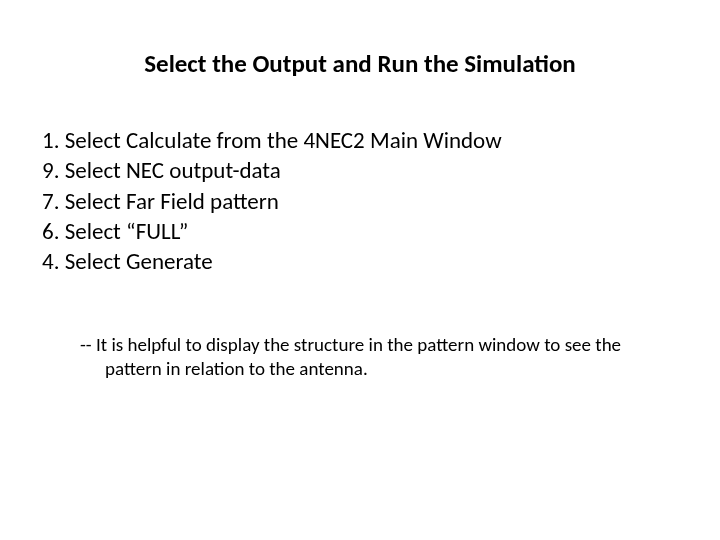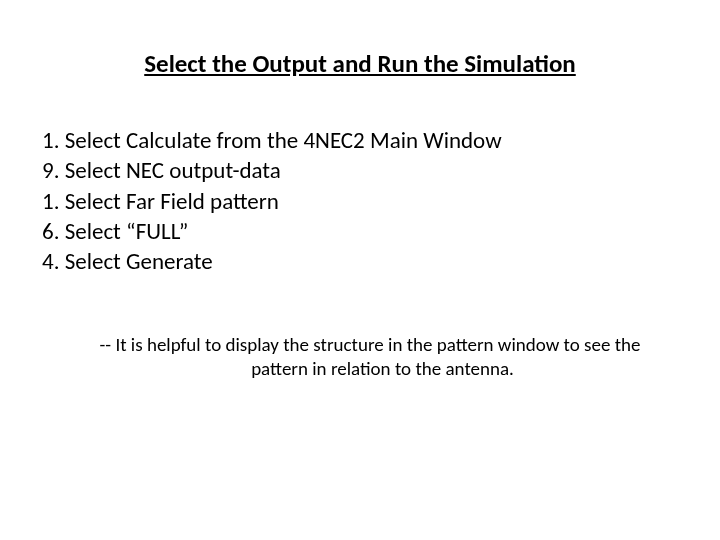--- a/index.html
+++ b/index.html
@@ -14,21 +14,20 @@
       font-family: Calibri, "Segoe UI", Arial, sans-serif;
       color: #000000;
       padding-top: 48px;
       padding-left: 40px;
       padding-right: 40px;
     }
     .title {
       text-align: center;
       font-size: 25px;
       font-weight: bold;
-      text-decoration: underline;
       margin-bottom: 46px;
     }
     .steps {
       font-size: 23px;
       line-height: 1.32;
       margin-bottom: 56px;
       padding-left: 2px;
     }
     .step {
       display: block;
@@ -36,31 +35,30 @@
     .note {
       font-size: 19px;
       line-height: 1.3;
       padding-left: 40px;
       padding-right: 20px;
     }
     .note-body {
       display: block;
       padding-left: 25px;
       text-indent: -25px;
-      text-align: center;
     }
   </style>
 </head>
 <body>
 
 <div class="title">Select the Output and Run the Simulation</div>
 
 <div class="steps">
   <span class="step">1. Select Calculate from the 4NEC2 Main Window</span>
   <span class="step">9.  Select NEC output-data</span>
-  <span class="step">1.  Select Far Field pattern</span>
+  <span class="step">7.  Select Far Field pattern</span>
   <span class="step">6.  Select “FULL”</span>
   <span class="step">4.   Select Generate</span>
 </div>
 
 <div class="note">
   <span class="note-body">--  It is helpful to display the structure in the pattern window to see the pattern in relation to the antenna.</span>
 </div>
 
 </body></html>

